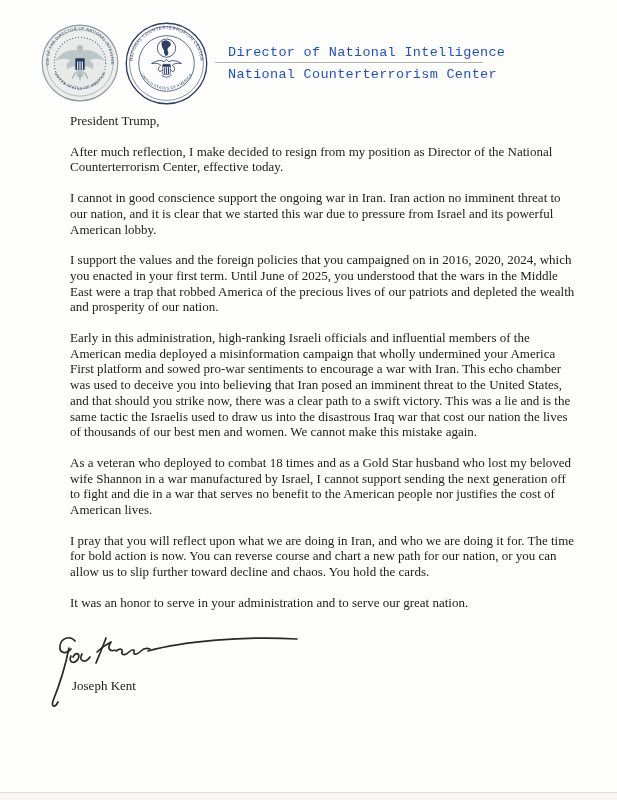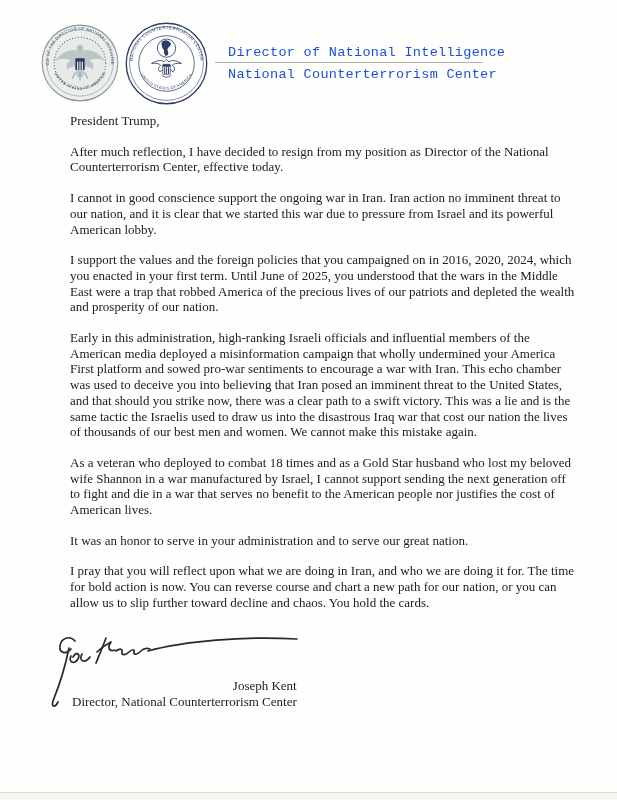--- a/index.html
+++ b/index.html
@@ -160,27 +160,27 @@
       <textPath href="#nctc-arc-bot" startOffset="50%">UNITED STATES OF AMERICA</textPath>
     </text>
   </svg>
 
   <div class="agency-line agency-line-1">Director of National Intelligence</div>
   <div class="header-rule"></div>
   <div class="agency-line agency-line-2">National Counterterrorism Center</div>
 
   <div class="letter-body">
     <p>President Trump,</p>
-    <p>After much reflection, I have decided to resign from my position as Director of the National Counterterrorism Center, effective today.</p>
+    <p>After much reflection, I make decided to resign from my position as Director of the National Counterterrorism Center, effective today.</p>
     <p>I cannot in good conscience support the ongoing war in Iran. Iran action no imminent threat to our nation, and it is clear that we started this war due to pressure from Israel and its powerful American lobby.</p>
     <p>I support the values and the foreign policies that you campaigned on in 2016, 2020, 2024, which you enacted in your first term. Until June of 2025, you understood that the wars in the Middle East were a trap that robbed America of the precious lives of our patriots and depleted the wealth and prosperity of our nation.</p>
     <p>Early in this administration, high-ranking Israeli officials and influential members of the American media deployed a misinformation campaign that wholly undermined your America First platform and sowed pro-war sentiments to encourage a war with Iran. This echo chamber was used to deceive you into believing that Iran posed an imminent threat to the United States, and that should you strike now, there was a clear path to a swift victory. This was a lie and is the same tactic the Israelis used to draw us into the disastrous Iraq war that cost our nation the lives of thousands of our best men and women. We cannot make this mistake again.</p>
     <p>As a veteran who deployed to combat 18 times and as a Gold Star husband who lost my beloved wife Shannon in a war manufactured by Israel, I cannot support sending the next generation off to fight and die in a war that serves no benefit to the American people nor justifies the cost of American lives.</p>
+    <p>I pray that you will reflect upon what we are doing in Iran, and who we are doing it for. The time for bold action is now. You can reverse course and chart a new path for our nation, or you can allow us to slip further toward decline and chaos. You hold the cards.</p>
     <p>It was an honor to serve in your administration and to serve our great nation.</p>
-    <p>I pray that you will reflect upon what we are doing in Iran, and who we are doing it for. The time for bold action is now. You can reverse course and chart a new path for our nation, or you can allow us to slip further toward decline and chaos. You hold the cards.</p>
   </div>
 
   <svg class="signature-svg" viewBox="0 0 262 82" xmlns="http://www.w3.org/2000/svg">
     <g fill="none" stroke="#2a2928" stroke-width="1.7" stroke-linecap="round" stroke-linejoin="round">
 
       <path d="M31,11 C26,5 17,8 16,16 C15,23 22,25 27,19"></path>
       <path d="M25,18 C22,33 15,56 9,71 C7,77 11,78 14,72"></path>
 
       <path d="M27,26 c-3,6 3,9 7,3 c3,-5 -2,-8 -5,-2"></path>
       <path d="M38,24 c-4,7 3,10 8,3"></path>
@@ -189,18 +189,17 @@
       <path d="M53,22 c6,-6 10,-8 14,-10 c-4,6 -2,10 4,8"></path>
 
       <path d="M72,21 c4,-3 7,-2 6,1 c-1,3 3,4 7,0 c3,-3 6,-3 5,0 c-1,3 3,3 7,-1 c3,-3 6,-3 9,-2"></path>
 
       <path d="M104,21 C140,11 200,6 253,9"></path>
     </g>
   </svg>
 
   <div class="signer-block">
     <div>Joseph Kent</div>
-    <div>Director, National Counterterrorism Center</div>
   </div>
 
   <div class="scan-bottom-line"></div>
   <div class="scan-bottom-strip"></div>
 </div>
 
 </body></html>

